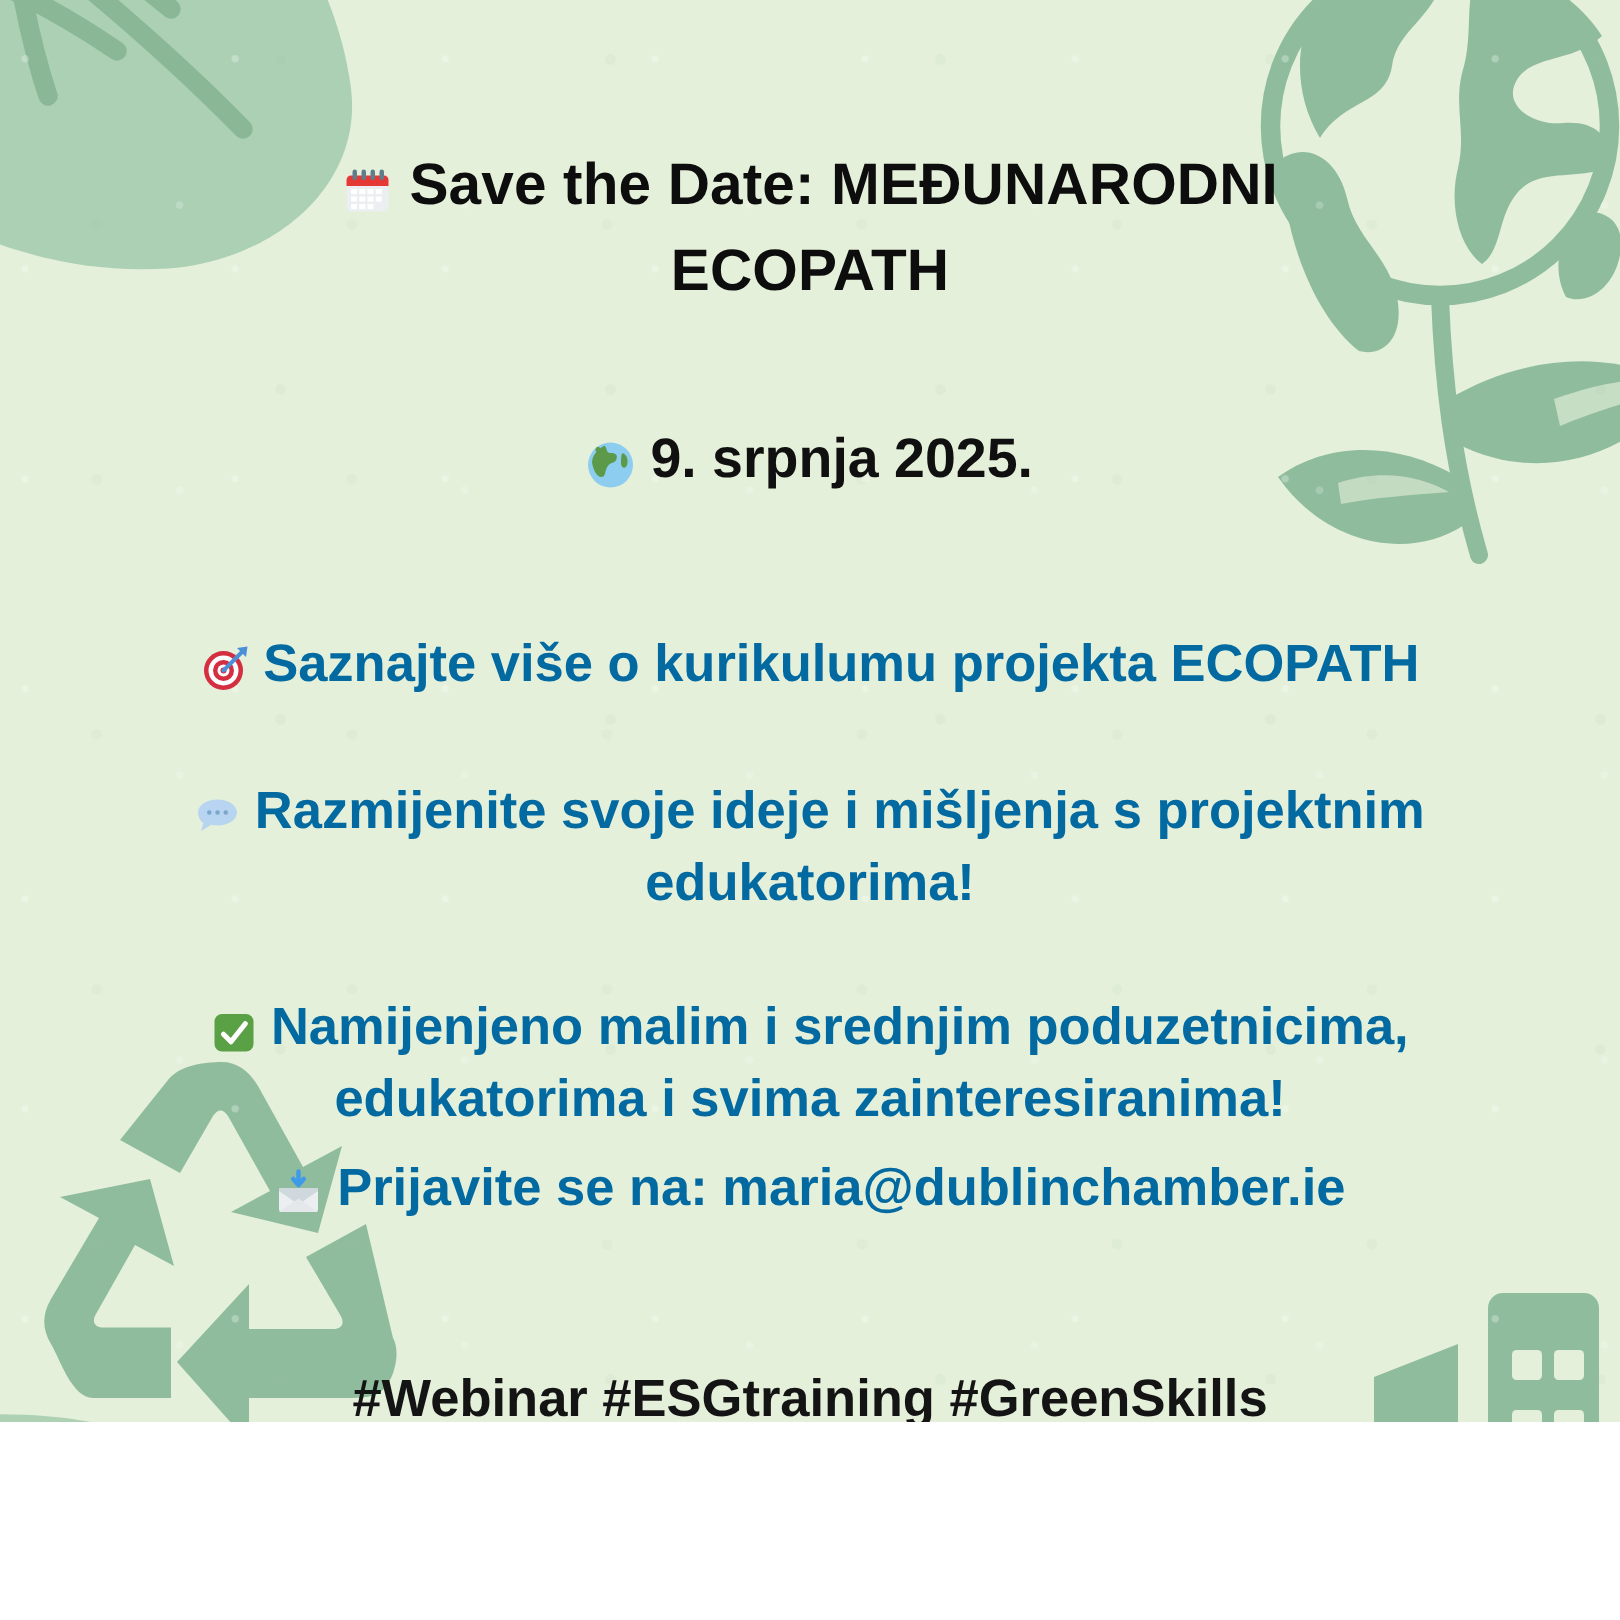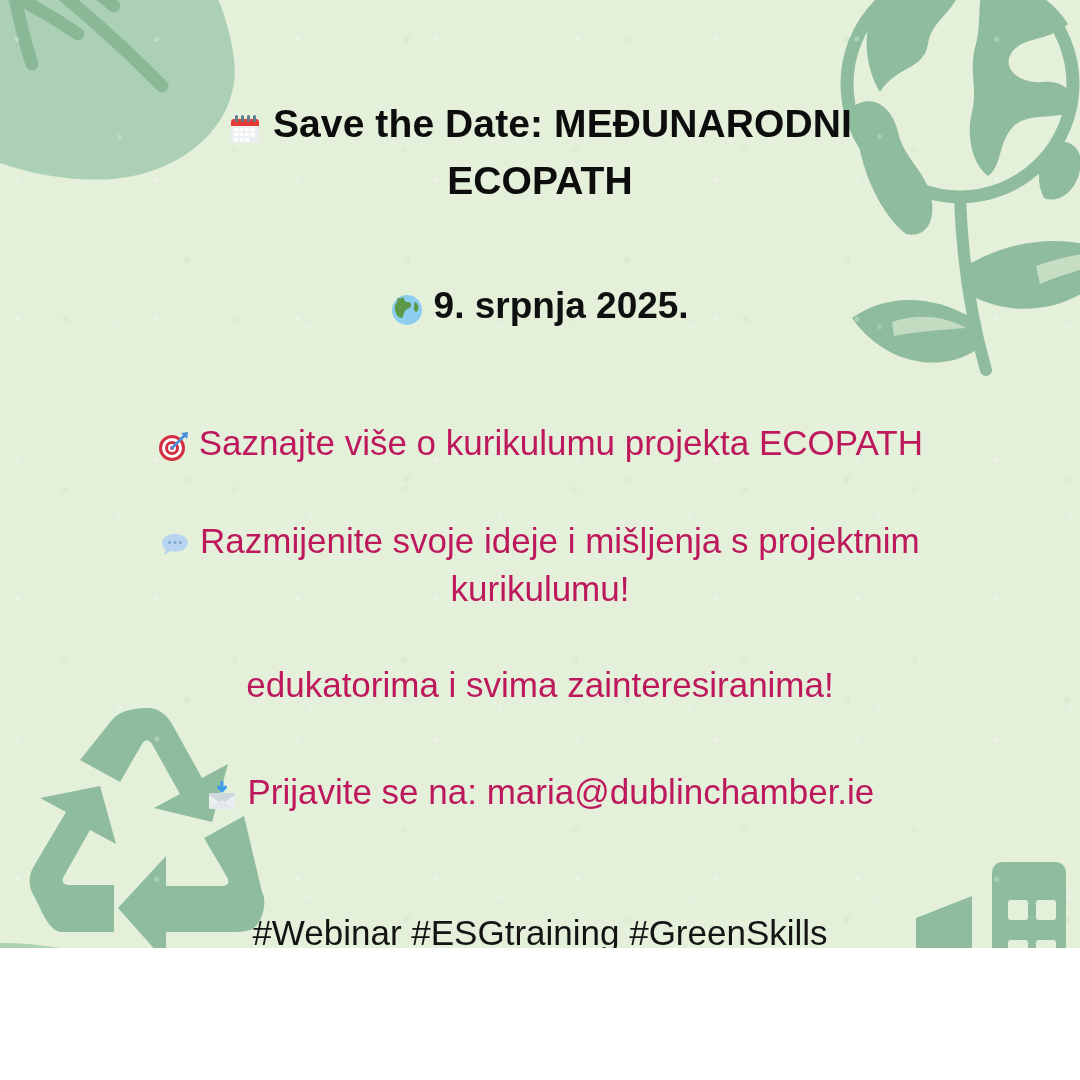--- a/index.html
+++ b/index.html
@@ -72,33 +72,33 @@
   #datetime-block { top: 262px; margin-top: 17px; }
   .dt-line {
     font-size: 37px;
     font-weight: 700;
     color: #101010;
     line-height: 1.44;
   }
 
   .bullet {
     font-size: 35px;
-    font-weight: 400;
-    color: #be185d;
+    font-weight: 700;
+    color: #0369a1;
     line-height: 1.32;
   }
   #bullet-1 { top: 420px; }
   #bullet-2 { top: 518px; text-align: center; }
   #bullet-3 { top: 662px; }
   #bullet-4 { top: 769px; }
 
   #hashtags-block { top: 908px; }
   .hash-line {
     font-size: 35px;
-    font-weight: 400;
+    font-weight: 700;
     color: #141414;
     line-height: 1.45;
   }
 
   .emoji {
     font-family: "DejaVu Sans", sans-serif;
     font-weight: 400;
     display: inline-block;
     vertical-align: -2px;
   }
@@ -239,24 +239,28 @@
 
     <div class="block bullet" id="bullet-2">
       <div><span class="emoji"><svg width="30" height="30" viewBox="0 0 30 30">
               <path d="M15 4c7.2 0 13 3.9 13 8.7s-5.8 8.7-13 8.7c-1.5 0-2.9-.2-4.2-.5L4 25l1.6-5.1C3.4 18.2 2 15.6 2 12.7 2 7.9 7.8 4 15 4z" fill="#b7d4f0"></path>
               <g fill="#7ba7cc">
                 <circle cx="9.5" cy="12.6" r="1.5"></circle>
                 <circle cx="15" cy="12.6" r="1.5"></circle>
                 <circle cx="20.5" cy="12.6" r="1.5"></circle>
               </g>
             </svg></span> <span>Razmijenite svoje ideje i mišljenja s projektnim</span></div>
-      <div>kurikulumu!</div>
+      <div>edukatorima!</div>
     </div>
 
     <div class="block bullet" id="bullet-3">
+      <div><span class="emoji"><svg width="30" height="30" viewBox="0 0 30 30">
+              <rect x="2" y="3" width="26" height="25" rx="5" fill="#5aa045"></rect>
+              <path d="M8 16.5 L13 21.5 L22.5 9.5" stroke="#fff" stroke-width="3.4" fill="none" stroke-linecap="round" stroke-linejoin="round"></path>
+            </svg></span> <span>Namijenjeno malim i srednjim poduzetnicima,</span></div>
       <div>edukatorima i svima zainteresiranima!</div>
     </div>
 
     <div class="block bullet" id="bullet-4">
       <span class="emoji"><svg width="32" height="32" viewBox="0 0 32 32">
             <rect x="3" y="13" width="26" height="16" rx="2" fill="#eceff1"></rect>
             <path d="M3 15l13 9 13-9v-2H3z" fill="#cfd8dc"></path>
             <path d="M3 29l13-9 13 9z" fill="#e4e8ea"></path>
             <path d="M16 2 v7 M12.5 7 L16 11 L19.5 7" stroke="#3d9bea" stroke-width="3" fill="none" stroke-linecap="round" stroke-linejoin="round"></path>
           </svg></span>

